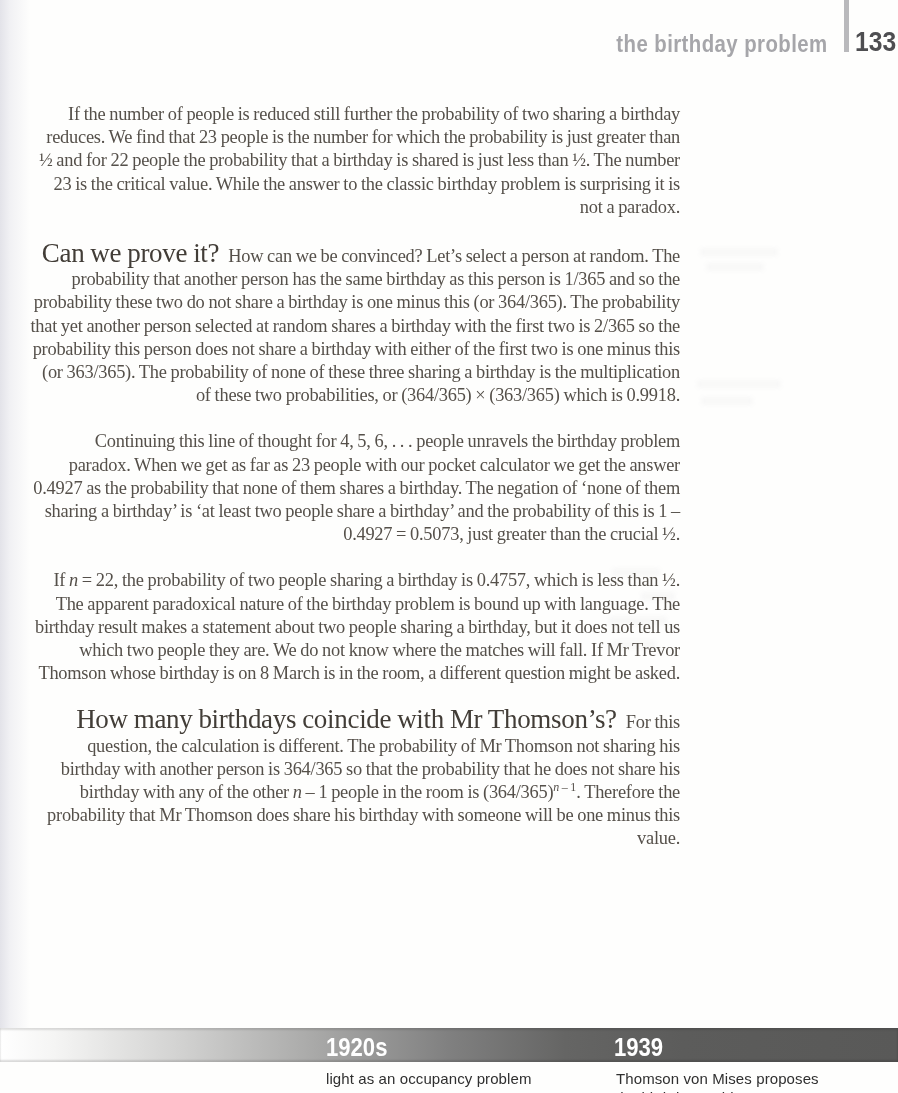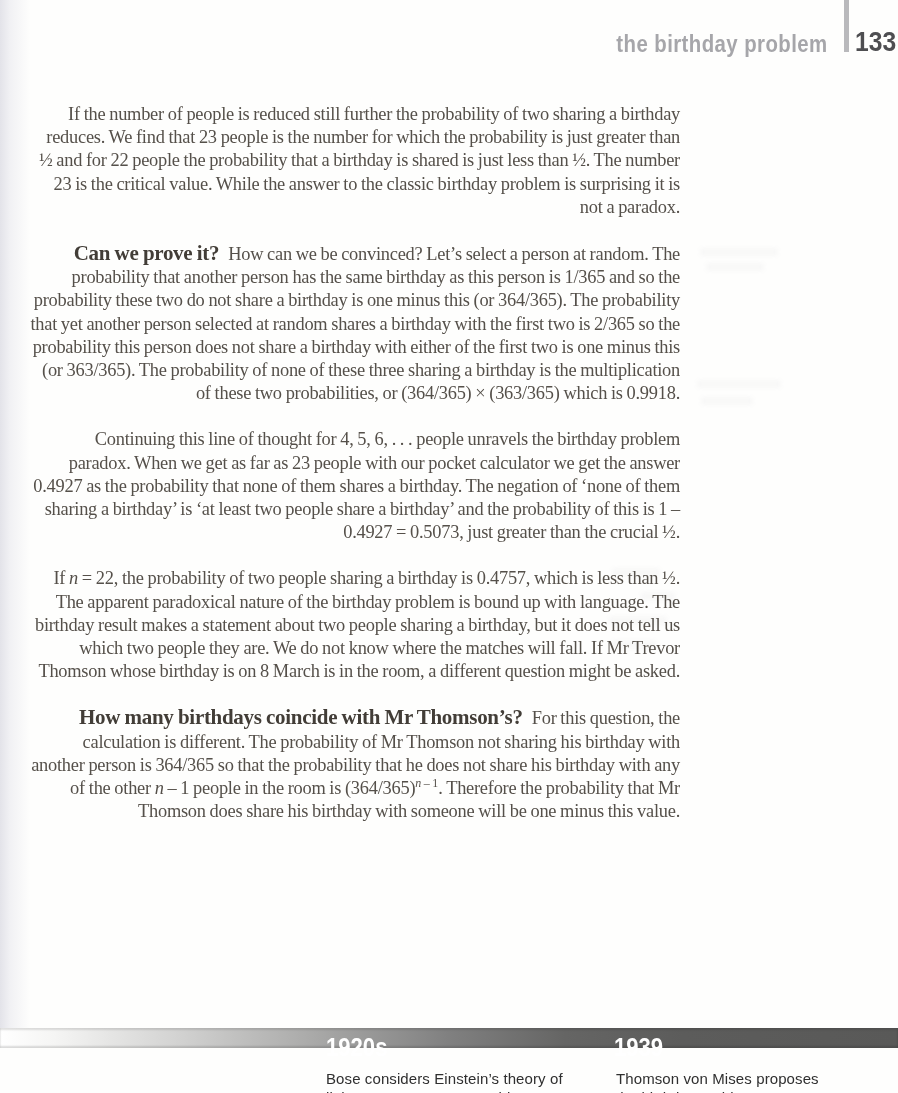--- a/index.html
+++ b/index.html
@@ -47,29 +47,29 @@
 
   
   .text-column {
     position: absolute; left: 30px; top: 103px; width: 650px;
     font-size: 18.4px; line-height: 23.2px; color: #55504a;
     letter-spacing: -0.25px; word-spacing: -0.5px;
     text-align: right;
   }
   .text-column p { margin: 0 0 23px 0; }
   .run-head {
-    font-weight: bold; font-size: 21px; color: #423d37;
+    font-weight: normal; font-size: 27px; color: #423d37;
     margin-right: 9px; letter-spacing: -0.3px;
   }
   .var { font-style: italic; }
   .sup { vertical-align: super; font-size: 12px; line-height: 0; letter-spacing: 0; }
 
   
   .timeline-bar {
-    position: absolute; left: 0; top: 1028px; width: 898px; height: 20px;
+    position: absolute; left: 0; top: 1028px; width: 898px; height: 34px;
     background: linear-gradient(to right,
       #ffffff 0%, #f5f5f4 6%, #d2d2d1 20%, #a9a9a8 35%,
       #808080 50%, #656564 63%, #5c5c5b 76%, #595958 100%);
     box-shadow: inset 0 2px 2px rgba(0,0,0,0.12), inset 0 -2px 2px rgba(0,0,0,0.14);
   }
   .year {
     position: absolute; top: 4px;
     font-family: "Liberation Sans", sans-serif; font-weight: bold;
     font-size: 26px; color: #ffffff; white-space: nowrap;
     transform: scaleX(0.85); transform-origin: 0 50%;
@@ -115,20 +115,19 @@
 
   <p><span class="run-head">How many birthdays coincide with Mr Thomson’s?</span><span>For this question, the calculation is different. The probability of Mr Thomson not sharing his birthday with another person is 364/365 so that the probability that he does not share his birthday with any of the other </span><span class="var">n</span><span> – 1 people in the room is (364/365)</span><span class="sup"><span class="var">n</span><span> – 1</span></span><span>. Therefore the probability that Mr Thomson does share his birthday with someone will be one minus this value.</span></p>
 </main>
 
 <footer>
   <div class="timeline-bar">
     <span class="year year-1">1920s</span>
     <span class="year year-2">1939</span>
   </div>
   <div class="timeline-note note-1">
-    <div>Bose considers Einstein’s theory of</div>
     <div>light as an occupancy problem</div>
   </div>
   <div class="timeline-note note-2">
     <div>Thomson von Mises proposes</div>
     <div>the birthday problem</div>
   </div>
 </footer>
 
 </body></html>

